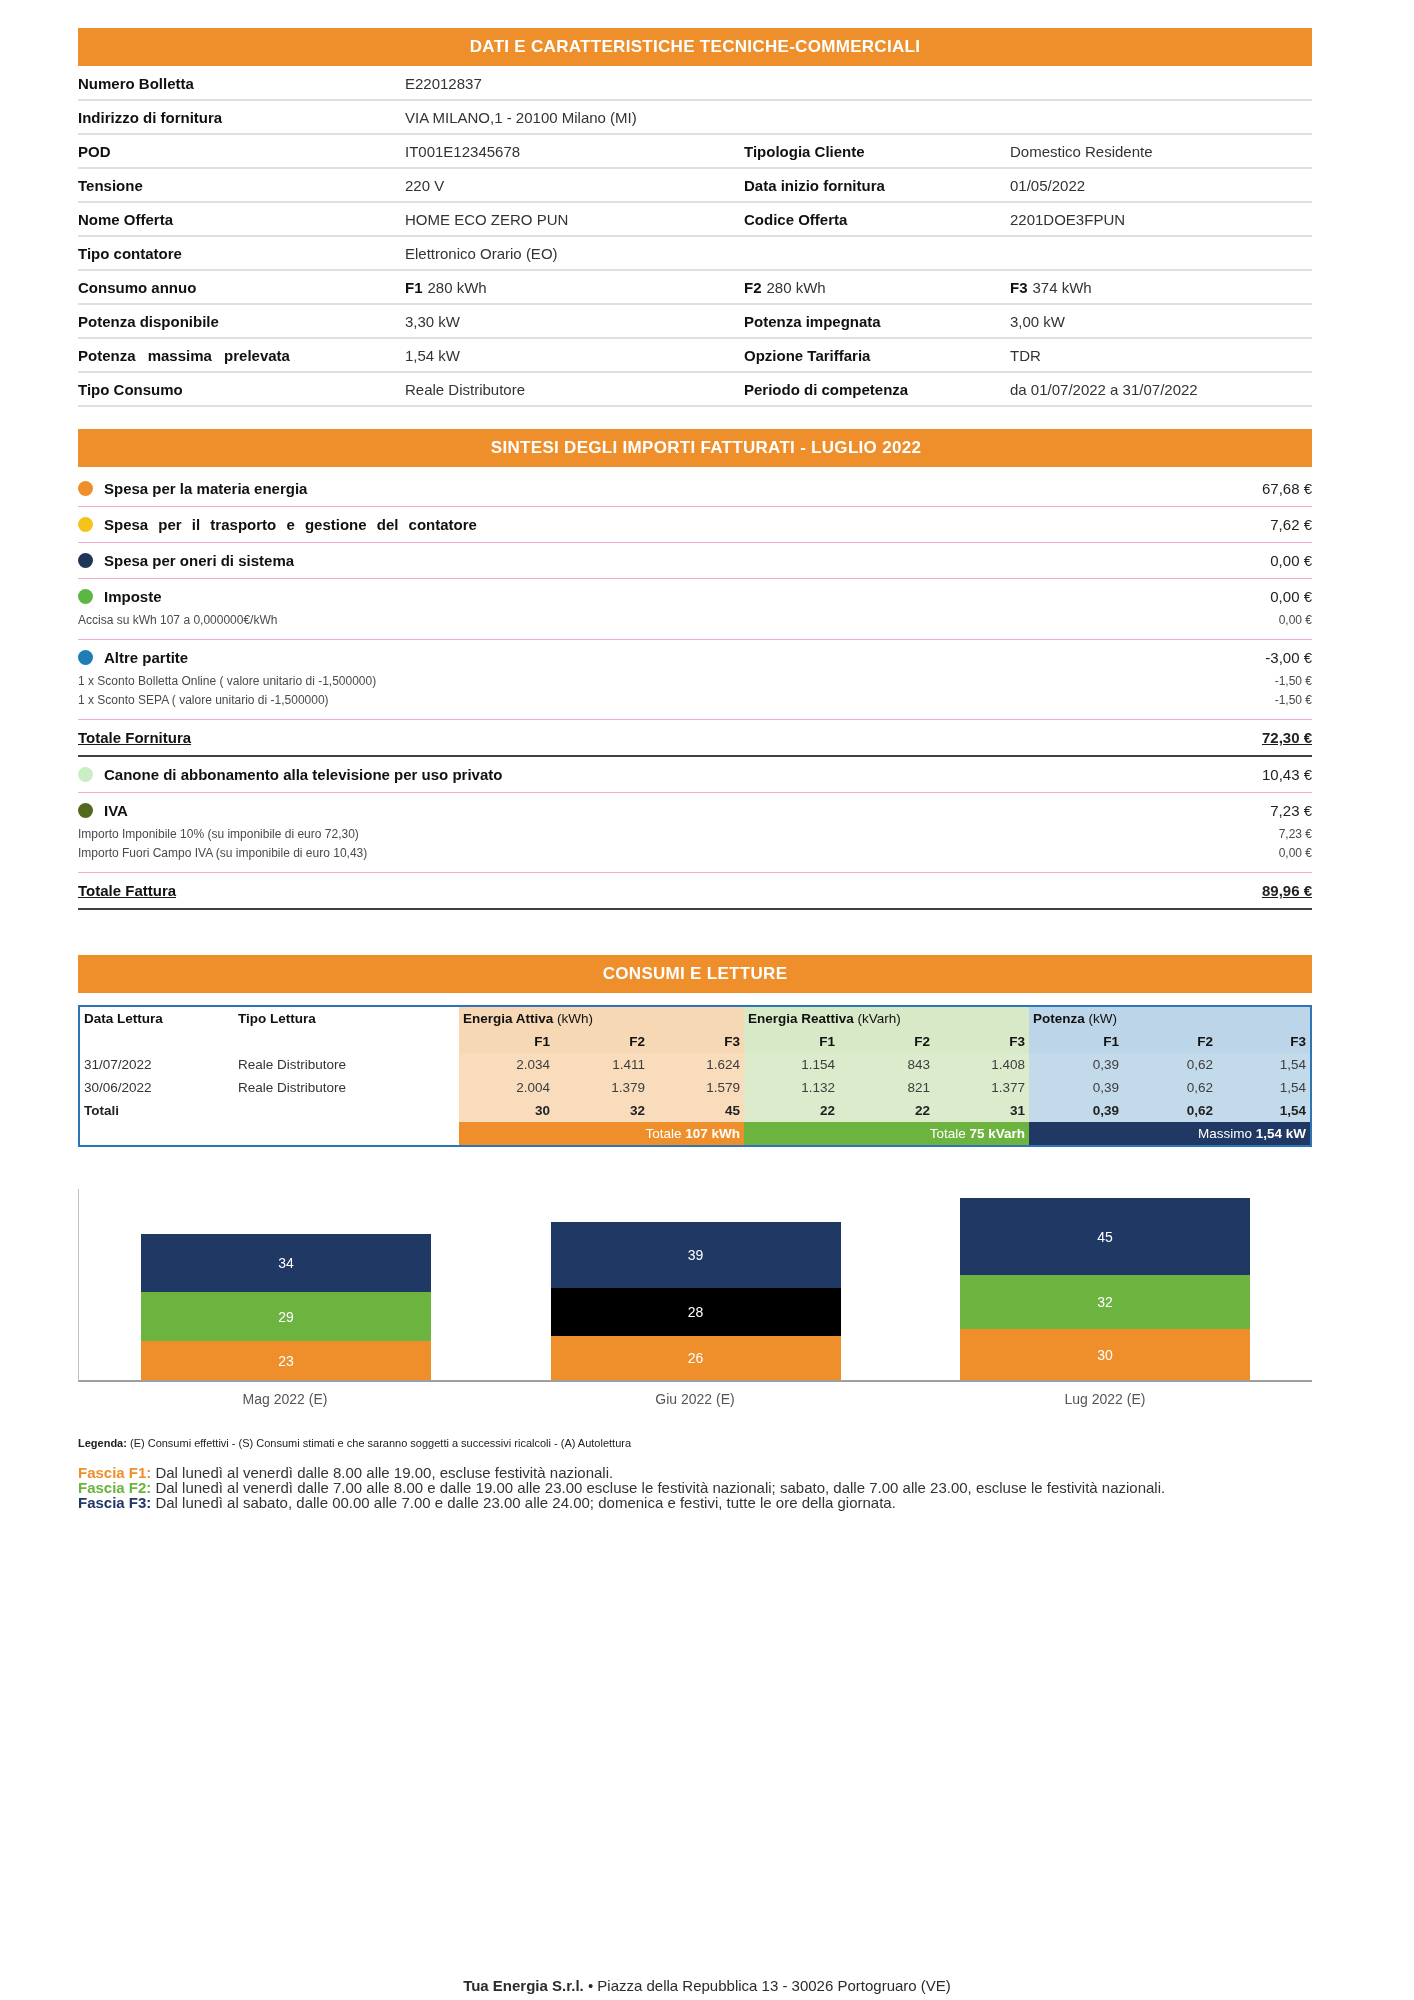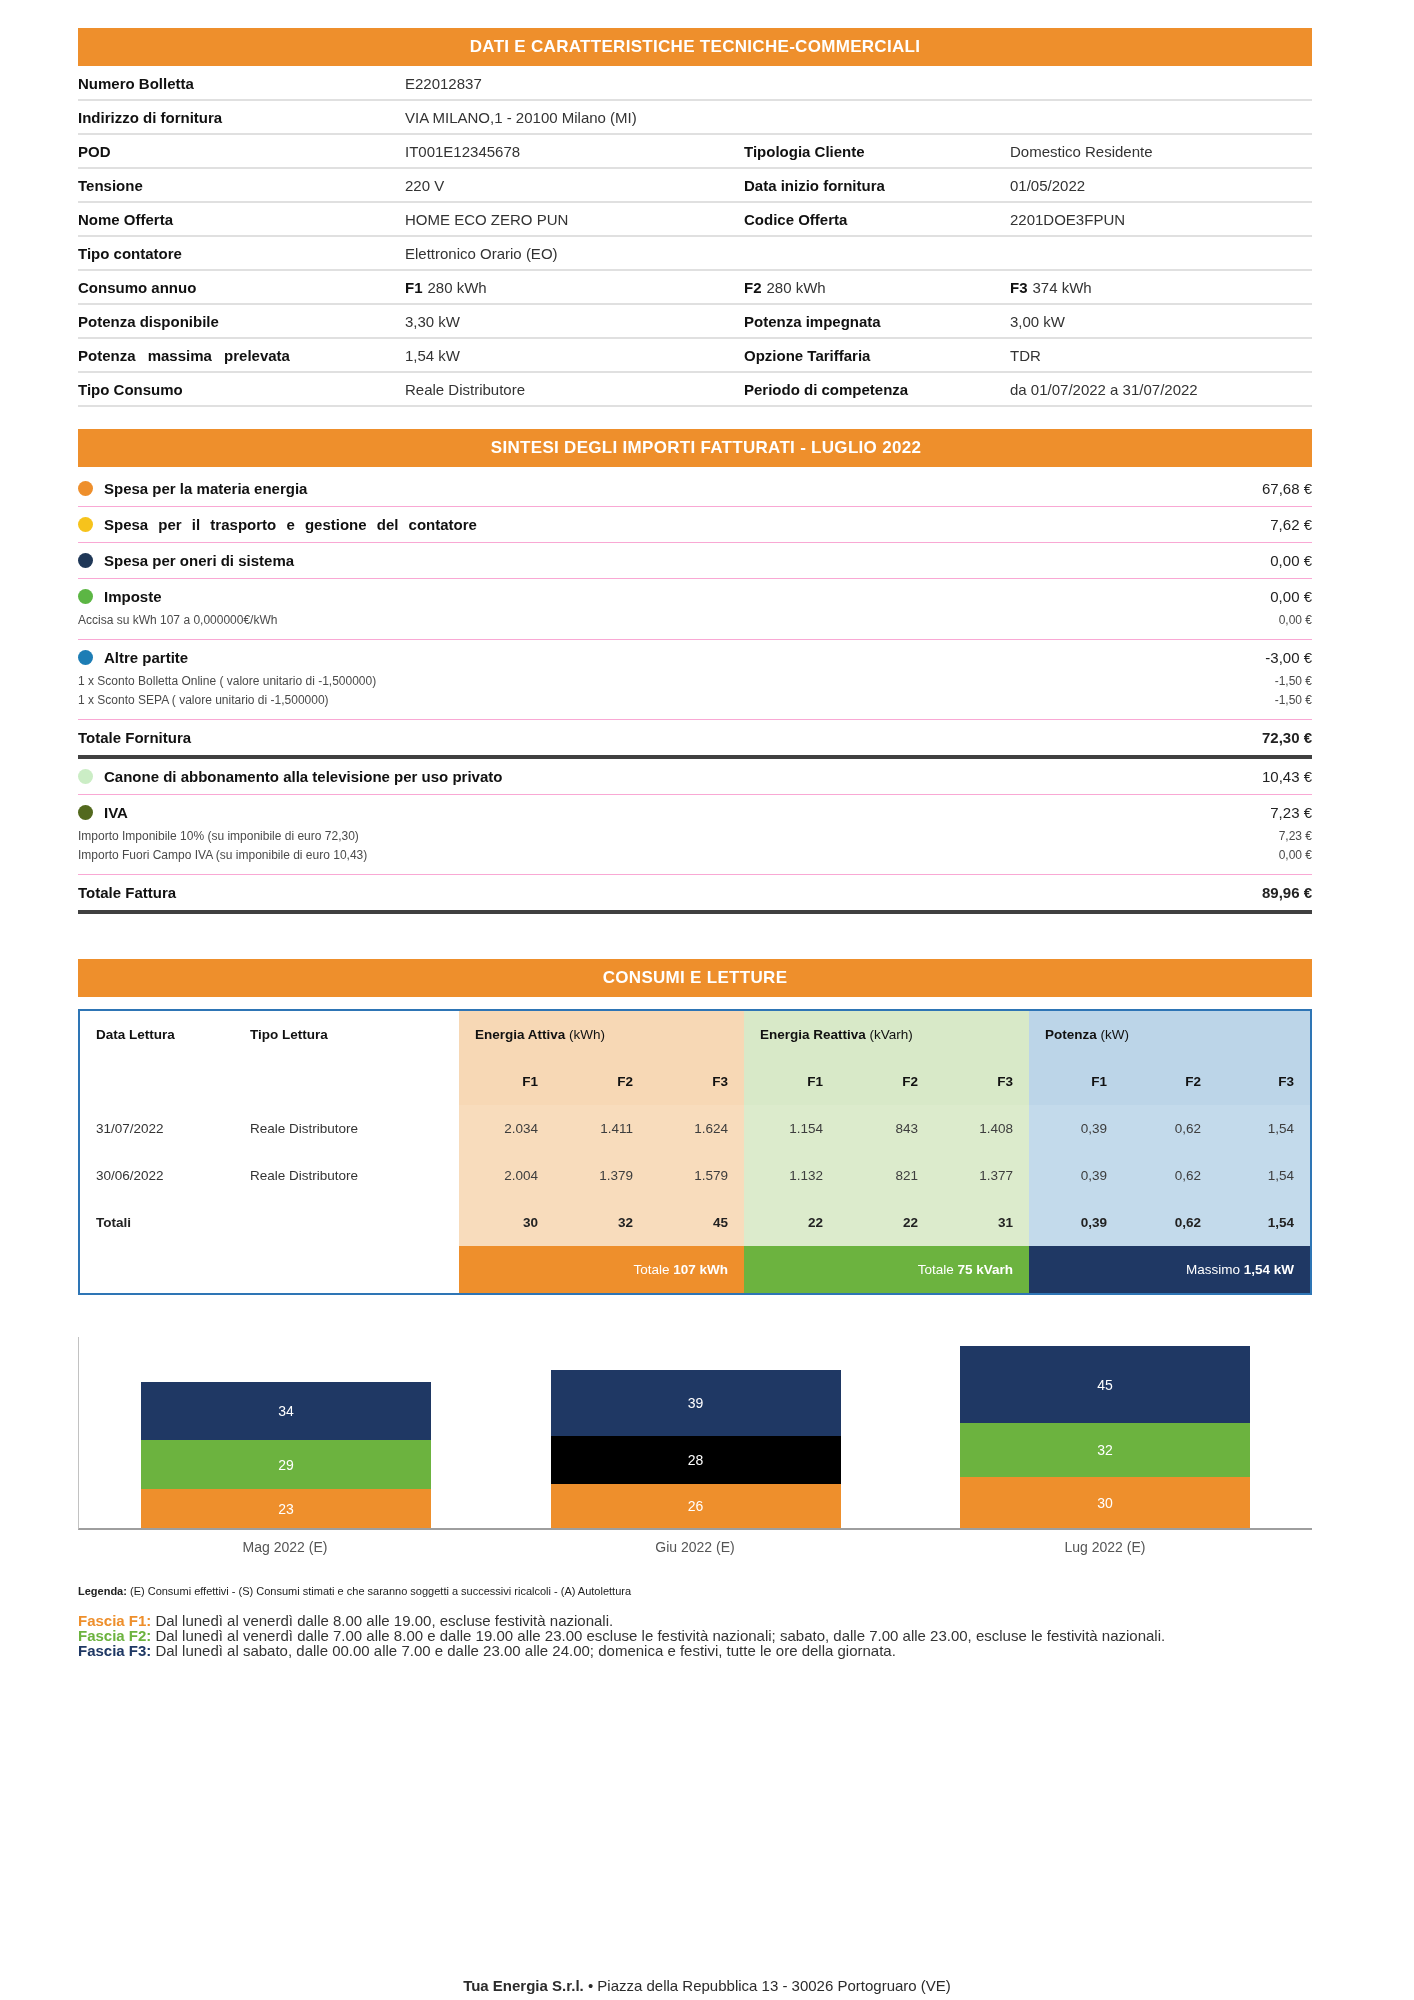--- a/index.html
+++ b/index.html
@@ -30,30 +30,30 @@
 
   
   .sintesi{margin-top:4px;}
   .s-item{border-bottom:1px solid #f9a8d4;padding:9px 0;}
   .s-main{display:flex;align-items:center;}
   .dot{width:15px;height:15px;border-radius:50%;margin-right:11px;flex:none;}
   .s-label{font-weight:bold;font-size:15px;color:#111;}
   .s-item:nth-child(2) .s-label{word-spacing:6px;}
   .s-amount{margin-left:auto;font-size:15px;color:#222;}
   .s-item.total .s-amount,.s-item.total .s-label{font-weight:bold;}
-  .s-item.total{border-bottom:4px solid #404040;}
+  .s-item.total{border-bottom:2px solid #404040;text-decoration:underline;}
   .s-subs{margin-top:6px;}
   .s-sub{display:flex;justify-content:space-between;font-size:12px;color:#4a4a4a;line-height:19px;}
 
   
   .consumi-table{
     border-collapse:collapse;width:100%;margin-top:12px;
     border:2px solid #2E75B5;font-size:13.5px;table-layout:fixed;
   }
-  .consumi-table th,.consumi-table td{padding:16px;margin:0;}
+  .consumi-table th,.consumi-table td{padding:4px;margin:0;}
   .hl{font-weight:bold;text-align:left;vertical-align:top;padding:7px 6px 2px 8px;font-size:13.5px;color:#111;}
   .ghead{font-weight:bold;text-align:left;padding:7px 6px 2px 10px;color:#111;}
   .ghead .u{font-weight:normal;}
   .fhead{font-weight:bold;text-align:right;padding:6px 25px 7px 0;color:#111;}
   .num{text-align:right;padding:5px 25px 5px 0;color:#3d3d3d;}
   .rowlab{text-align:left;padding:5px 6px 5px 8px;color:#333;}
   .tot .num,.tot .rowlab{font-weight:bold;color:#222;}
   .bg-o{background:#F8DCBC;}  .bg-g{background:#DCEBCC;}  .bg-b{background:#C3DAEB;}
   .bg-oh{background:#F7D8B5;} .bg-gh{background:#D8E9C8;} .bg-bh{background:#BCD5E8;}
   .band{color:#ffffff;text-align:right;padding:6px 18px 7px 0;}

